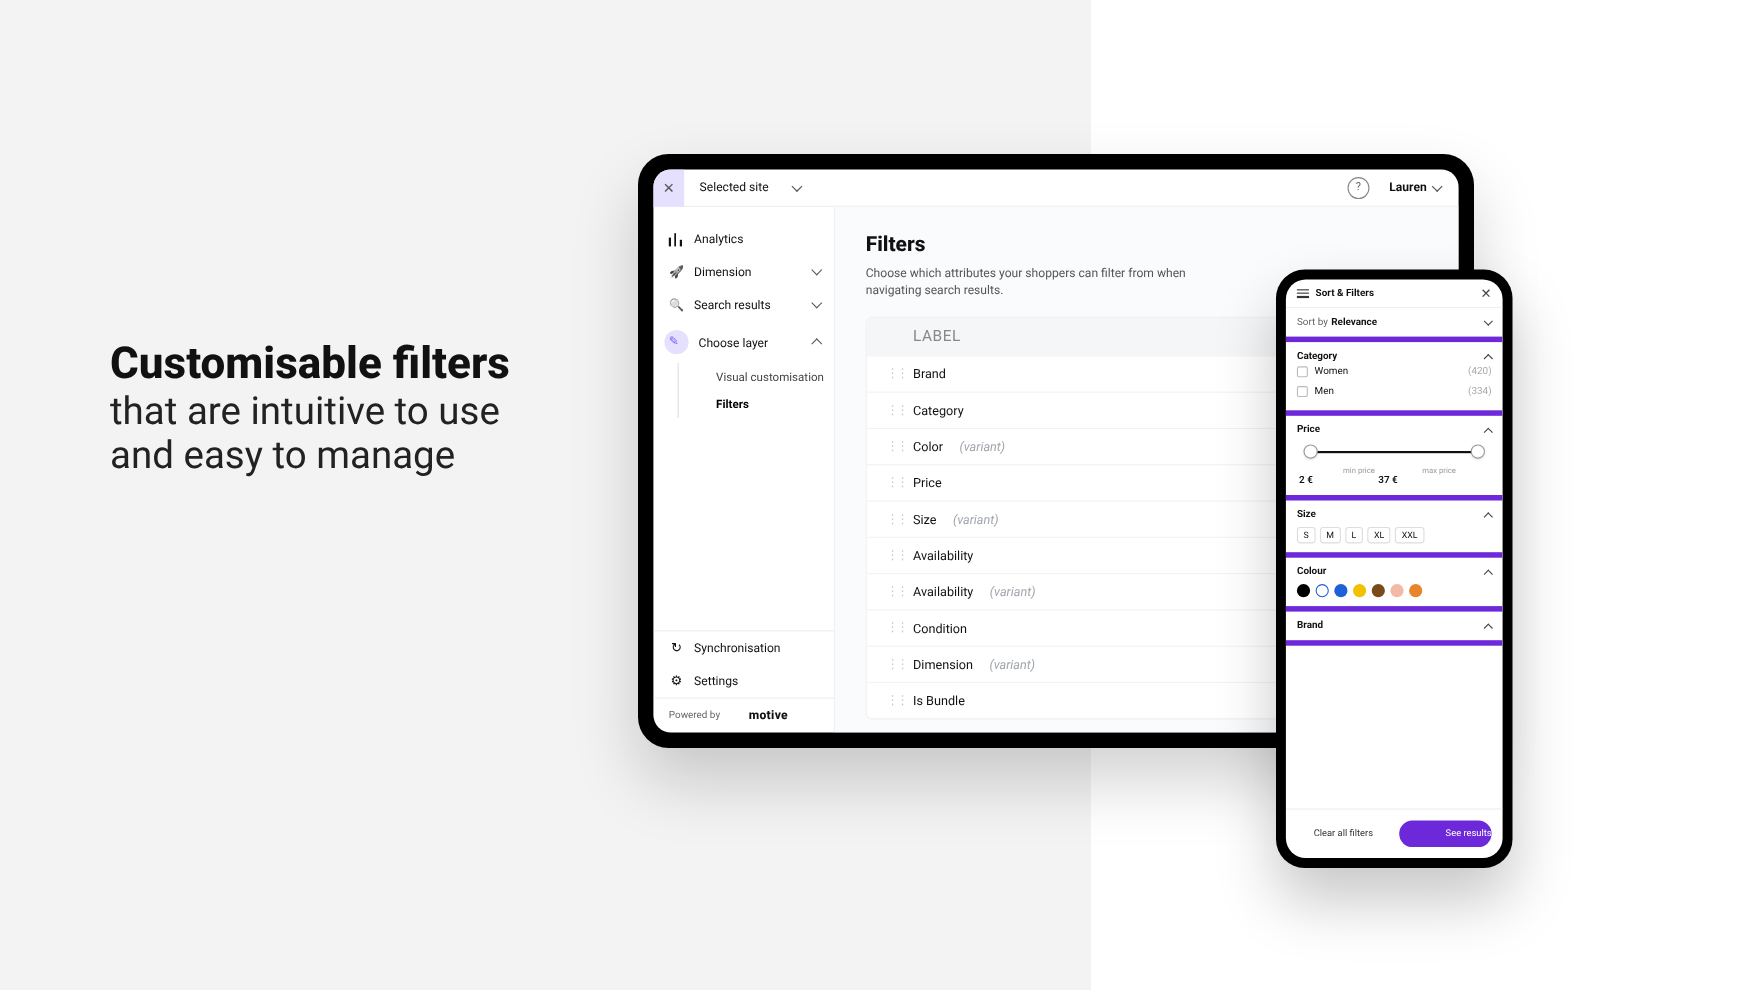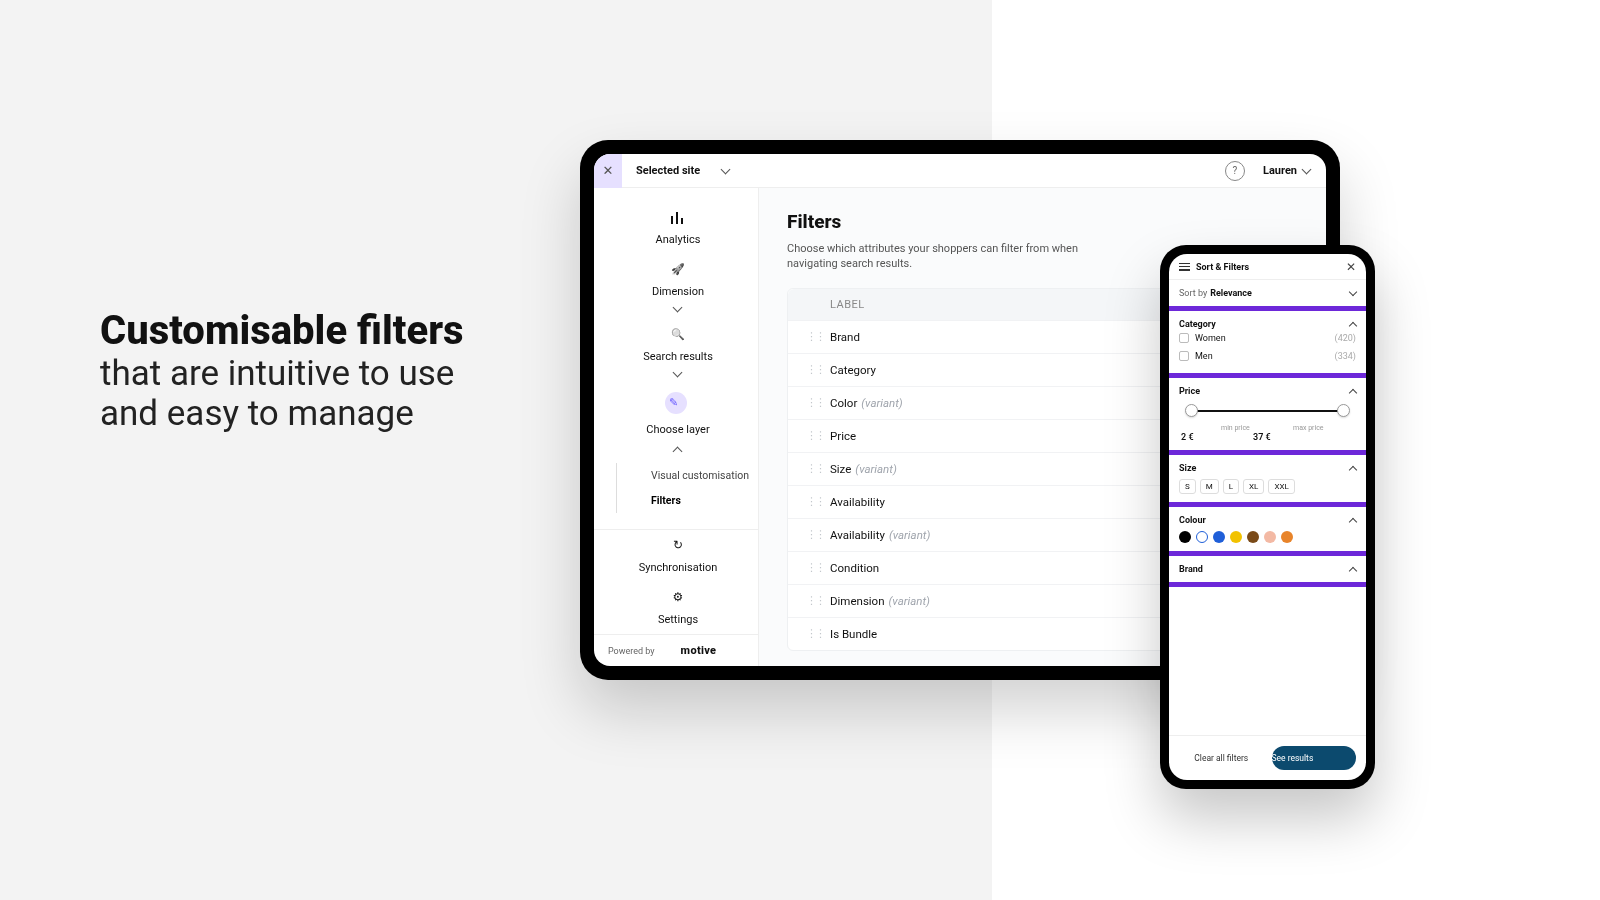--- a/index.html
+++ b/index.html
@@ -11,52 +11,52 @@
   .hero h1 { font-size: 40px; font-weight: 800; line-height: 1.05; color: #111; }
   .hero p  { font-size: 35px; font-weight: 400; line-height: 1.15; color: #222; margin-top: 2px; }
 
   
   .tablet-frame { position: absolute; left: 580px; top: 140px; width: 760px; height: 540px; background: #000; border-radius: 28px; padding: 14px; box-shadow: 0 30px 60px rgba(0,0,0,.18); }
   .tablet-screen { width: 100%; height: 100%; background: #fff; border-radius: 16px; overflow: hidden; display: flex; flex-direction: column; font-size: 11px; color: #111; position: relative; }
 
   
   .topbar { height: 34px; border-bottom: 1px solid #eee; display: flex; align-items: center; padding-left: 0; }
   .close-chip { width: 28px; height: 34px; background:#e6e0ff; display:flex; align-items:center; justify-content:center; color:#555; font-size:13px; cursor:pointer;}
-  .site-select { margin-left: 14px; font-weight: 700; display:flex; align-items:center; gap:22px; cursor:pointer;}
+  .site-select { margin-left: 14px; font-weight: 400; display:flex; align-items:center; gap:22px; cursor:pointer;}
   .topbar-spacer { flex: 1; }
   .help-ico { width:20px; height:20px; border:1.5px solid #888; border-radius:50%; display:flex;align-items:center;justify-content:center;font-size:10px;color:#666; margin-right:18px; cursor:pointer;}
   .user { font-weight:700; display:flex; align-items:center; gap:6px; margin-right:16px; cursor:pointer;}
   .chev { display:inline-block; width:7px; height:7px; border-right:1.5px solid #555; border-bottom:1.5px solid #555; transform: rotate(45deg); margin-top:-3px;}
 
   .body { flex:1; display:flex; overflow:hidden; }
   
   .sidebar { width: 165px; border-right:1px solid #eee; display:flex; flex-direction:column; padding-top:14px;}
-  .nav-item { display:flex; align-items:center; gap:9px; padding:8px 10px 8px 14px; color:#111; cursor:pointer; position:relative;flex-direction:column;}
+  .nav-item { display:flex; align-items:center; gap:9px; padding:8px 10px 8px 14px; color:#111; cursor:pointer; position:relative;}
   .nav-item .ico { width:14px; height:14px; display:flex;align-items:center;justify-content:center;}
   .nav-item .lab { flex:1; }
   .nav-item .ch  { width:7px;height:7px;border-right:1.5px solid #555;border-bottom:1.5px solid #555;transform:rotate(45deg);margin-right:2px;margin-top:-3px;}
   .nav-item.active .ico-badge { width:22px;height:22px;background:#e6e0ff;border-radius:50%;display:flex;align-items:center;justify-content:center;margin-left:-4px;}
   .nav-sub { padding-left:34px; font-size:10.5px; color:#444; cursor:pointer; padding-top:6px; padding-bottom:6px; border-left:1px solid #ddd; margin-left:22px;}
   .nav-sub.sel { font-weight:700; color:#000;}
   .sidebar-bottom { margin-top:auto; border-top:1px solid #eee; }
   .powered { height:32px; font-size:9px; color:#666; display:flex; align-items:center; padding-left:14px; gap:6px; border-top:1px solid #eee;}
   .powered b { font-weight:800; color:#111; letter-spacing:.3px; font-size:11px;margin-left:20px;}
 
   
   .main { flex:1; background:#fafbfc; padding:22px 28px 0 28px; overflow:hidden; position:relative;}
   .main h2 { font-size:19px; font-weight:800; }
   .main .desc { font-size:11px; color:#555; margin-top:8px; max-width:300px; line-height:1.4;}
   .ftable { margin-top:16px; border:1px solid #eef0f2; border-radius:6px; background:#fff;}
-  .ftable-head { display:flex; padding:9px 18px; font-size:11px; letter-spacing:.5px; color:#888; background:#f4f6f8; border-top-left-radius:6px; border-top-right-radius:6px;}
+  .ftable-head { display:flex; padding:9px 18px; font-size:14px; letter-spacing:.5px; color:#888; background:#f4f6f8; border-top-left-radius:6px; border-top-right-radius:6px;}
   .ftable-head .c-label { margin-left:24px; }
   .ftable-head .c-status { margin-left:auto; }
   .frow { display:flex; align-items:center; padding:9px 18px; border-top:1px solid #f1f2f4; font-size:11.5px;}
   .drag { width:10px; color:#c3c7cc; letter-spacing:-2px; font-size:11px; cursor:grab; user-select:none;}
   .frow .name { margin-left:14px; }
-  .frow .variant { color:#a0a5ad; font-style:italic; margin-left:4px; }
+  .frow .variant { color:#a0a5ad; font-style:italic; margin-left:15px; }
   .frow .toggle { margin-left:auto; width:26px; height:14px; border-radius:8px; position:relative; cursor:pointer;}
   .toggle.on  { background:#cdeed5; }
   .toggle.off { background:#e0e2e5; }
   .toggle .knob { position:absolute; top:1.5px; width:11px; height:11px; border-radius:50%; }
   .toggle.on  .knob { right:2px; background:#27b257; }
   .toggle.off .knob { left:2px;  background:#9aa0a8; }
 
   
   .phone-frame { position:absolute; left:1160px; top:245px; width:215px; height:544px; background:#000; border-radius:26px; padding:9px; box-shadow: 0 30px 55px rgba(0,0,0,.22);}
   .phone-screen { width:100%; height:100%; background:#fff; border-radius:18px; overflow:hidden; display:flex; flex-direction:column; font-size:9px; color:#111;}
@@ -80,21 +80,21 @@
   .p-slider .h { position:absolute; top:4px; width:13px;height:13px;border-radius:50%; background:#fff;border:1px solid #999; box-shadow:0 1px 2px rgba(0,0,0,.15);}
   .p-price-lbls { display:flex; gap:18px; padding:2px 2px 0 2px; font-size:7px; color:#999;margin-left:40px;}
   .p-price-vals { display:flex; gap:18px; padding:0 2px; font-size:9px; font-weight:600;}
   .p-price-col { width:54px;}
   .p-sizes { display:flex; gap:4px; margin-top:6px;}
   .p-sizes span{ border:1px solid #ddd; border-radius:3px; padding:2px 5px; font-size:8px; cursor:pointer;}
   .p-colours { display:flex; gap:5px; margin-top:6px;}
   .p-colours span{ width:12px;height:12px;border-radius:50%; display:inline-block; cursor:pointer;}
   .p-footer { margin-top:auto; display:flex; gap:8px; padding:10px; border-top:1px solid #eee;}
   .p-footer .clear { flex:1; text-align:center; padding:7px 0; font-size:8.5px; color:#333; cursor:pointer;}
-  .p-footer .see   { flex:1; text-align:left; padding:7px 0; font-size:8.5px; background:#0c4a6e; color:#fff; border-radius:14px; cursor:pointer;}
+  .p-footer .see   { flex:1; text-align:right; padding:7px 0; font-size:8.5px; background:#6d28d9; color:#fff; border-radius:14px; cursor:pointer;}
 
   
   .results-ghost { position:absolute; left:1283px; top:290px; width:90px; font-size:8px; color:#c2c5c9; }
   .results-ghost .clear { text-align:right; margin-bottom:6px; color:#c2c5c9;}
   .results-ghost .count { text-align:right; margin-bottom:20px;}
   .ghost-card { height:110px; margin-bottom:24px; }
   .ghost-shoe { width:82px; height:46px; border-radius:6px; margin-bottom:8px;}
   .ghost-shoe.pink { background:linear-gradient(#f6b9c4,#f29bab);}
   .ghost-shoe.grey { background:linear-gradient(#c9ccd0,#a7abb1);}
   .ghost-line { font-size:7px; color:#cfd2d6; line-height:1.3;}

